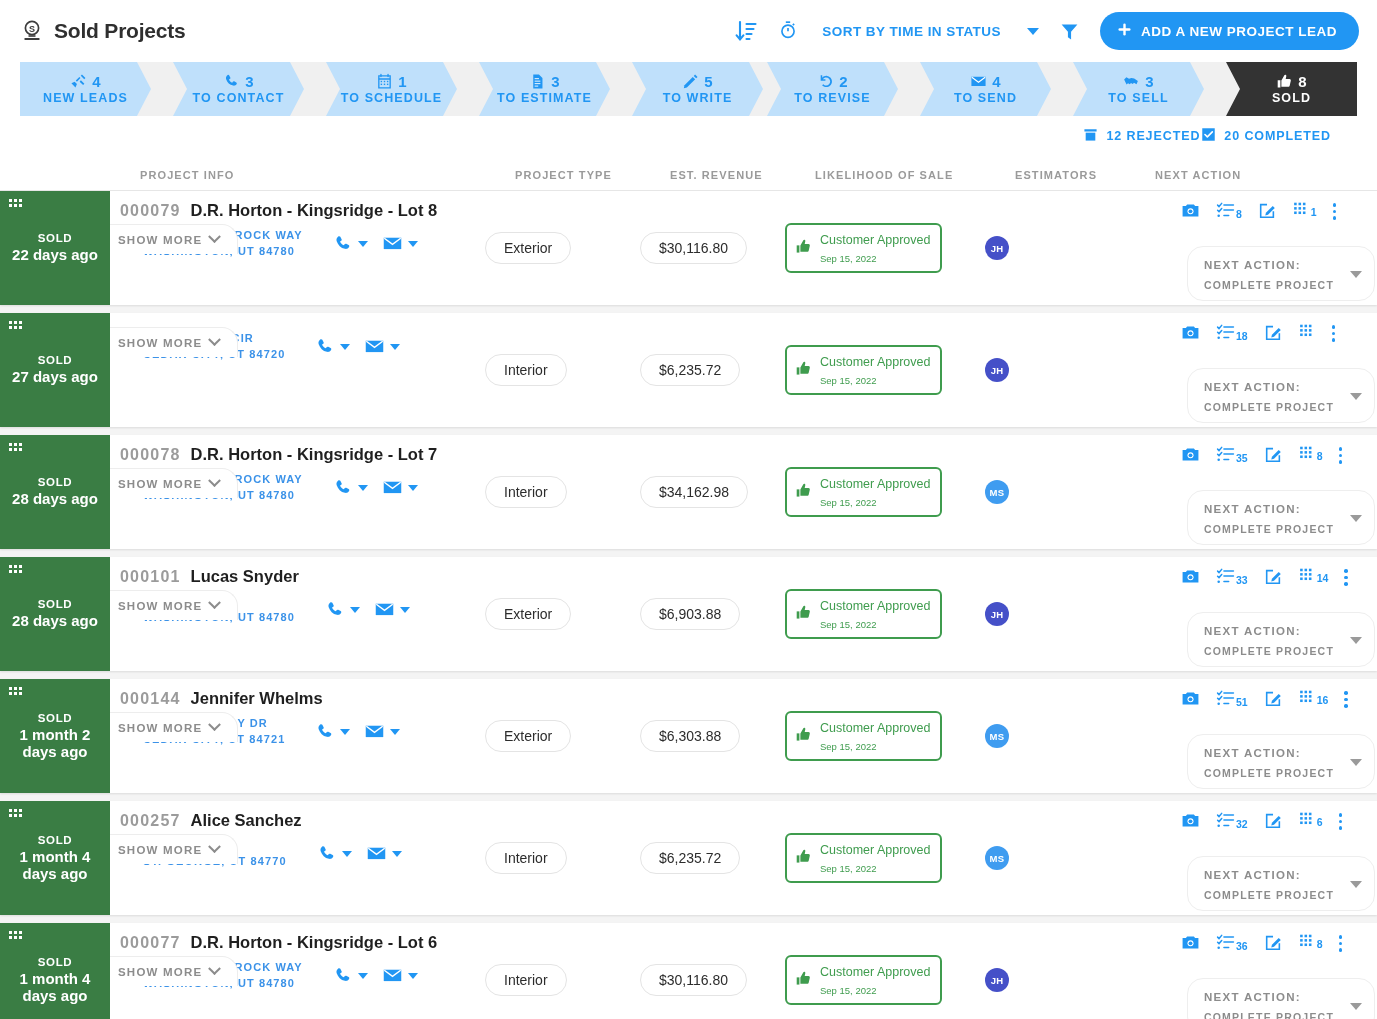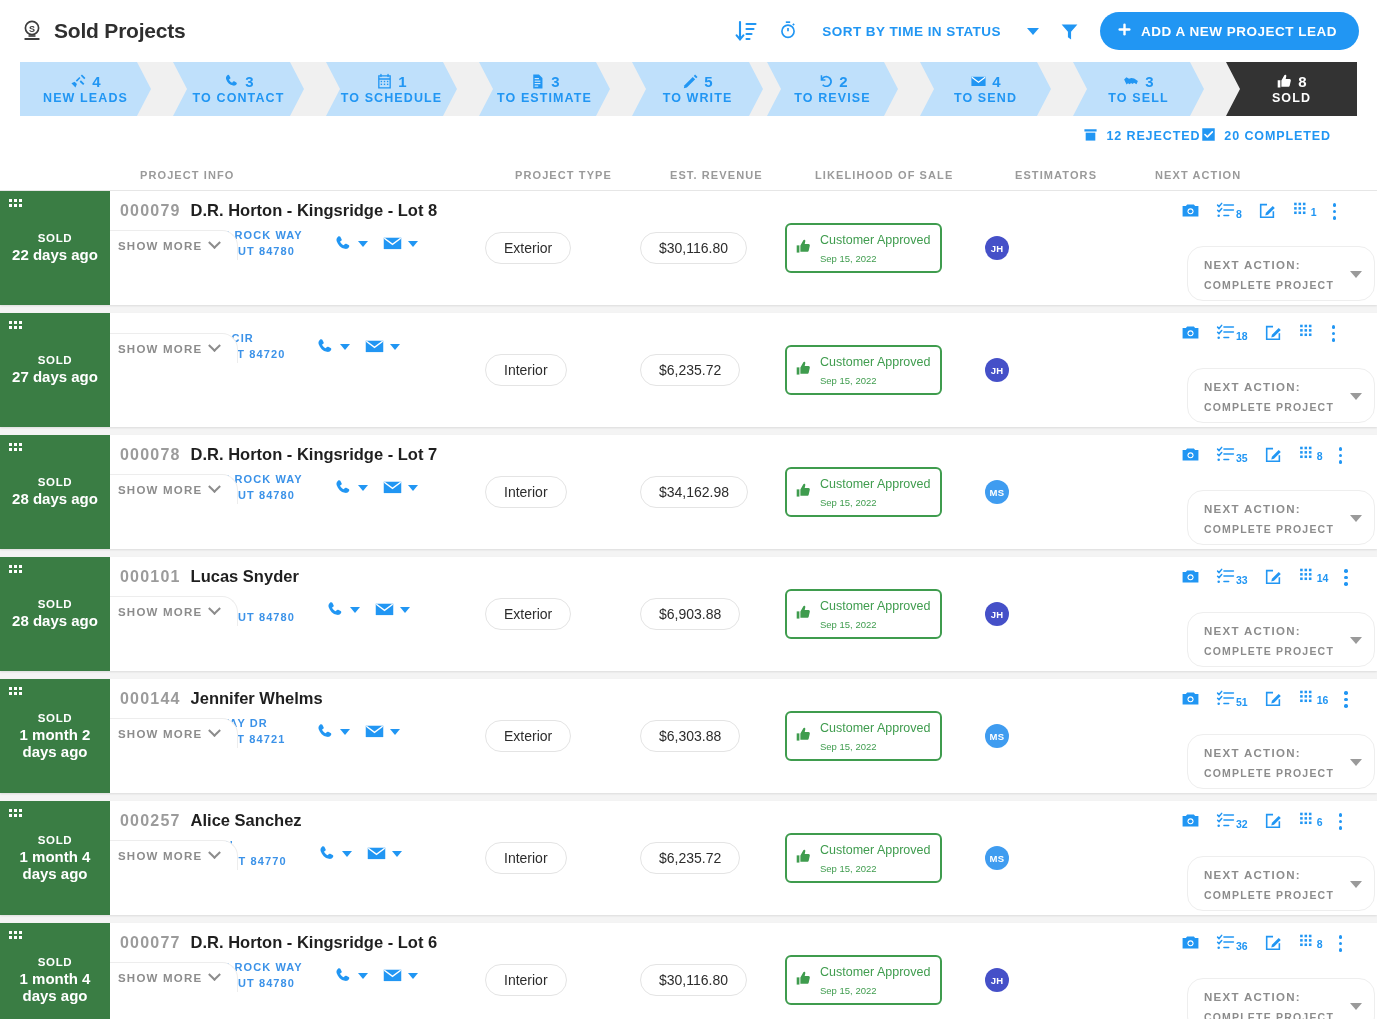--- a/index.html
+++ b/index.html
@@ -210,21 +210,21 @@
   .contact-icons { display: flex; align-items: center; gap: 14px; margin-left: 22px; }
   .ci { display: flex; align-items: center; gap: 5px; color: #2196f3; cursor: pointer; }
   .mini-caret {
     width: 0; height: 0;
     border-left: 5px solid transparent;
     border-right: 5px solid transparent;
     border-top: 6px solid #2196f3;
   }
   .show-more {
     position: absolute;
-    left: 0; bottom: 0;
+    left: 0; bottom: 6px;
     display: flex;
     align-items: center;
     gap: 8px;
     background: #ffffff;
     border: 1px solid #ededed;
     border-left: none;
     border-bottom: none;
     border-radius: 0 16px 0 0;
     padding: 9px 18px 8px 8px;
     color: #8c8c8c;

